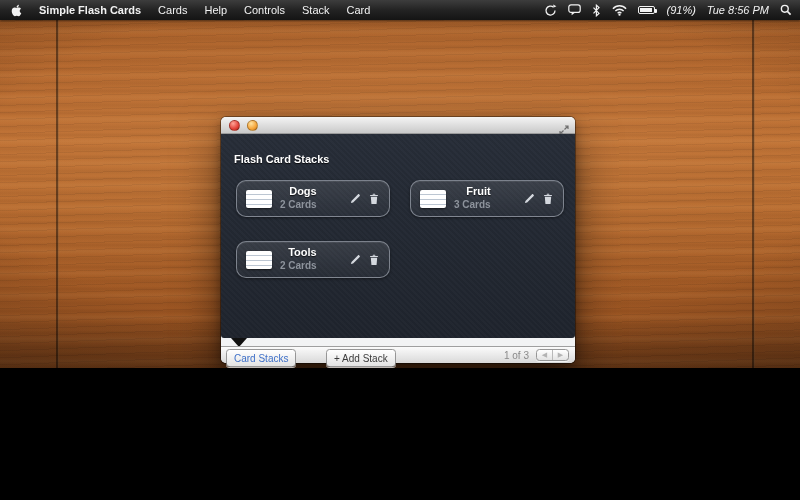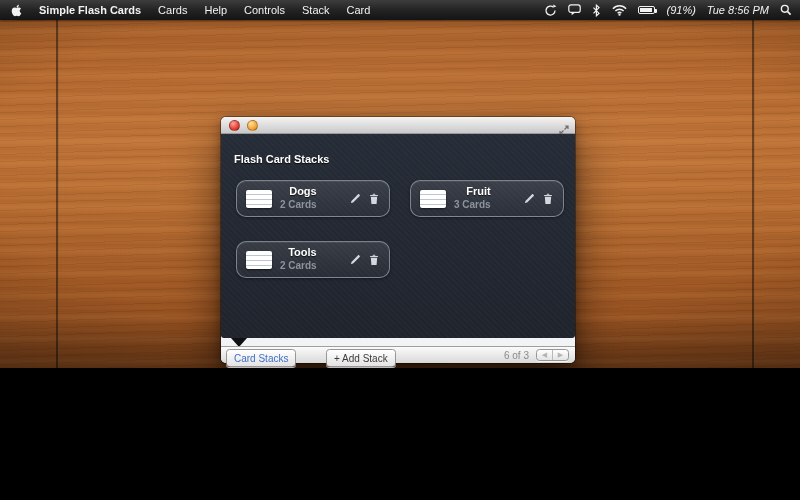--- a/index.html
+++ b/index.html
@@ -260,21 +260,21 @@
           </span>
         </span>
       </div>
     </div>
 
     <div class="pointer"></div>
 
     <div class="toolbar">
       <span class="tb-btn card-stacks">Card Stacks</span>
       <span class="tb-btn add-stack">+ Add Stack</span>
-      <span class="page-indicator">6 of 3</span>
+      <span class="page-indicator">1 of 3</span>
       <span class="nav">
         <span class="nav-cell prev">◀</span>
         <span class="nav-cell next">▶</span>
       </span>
     </div>
   </div>
 
   <div class="vignette"></div>
 </div>
 

